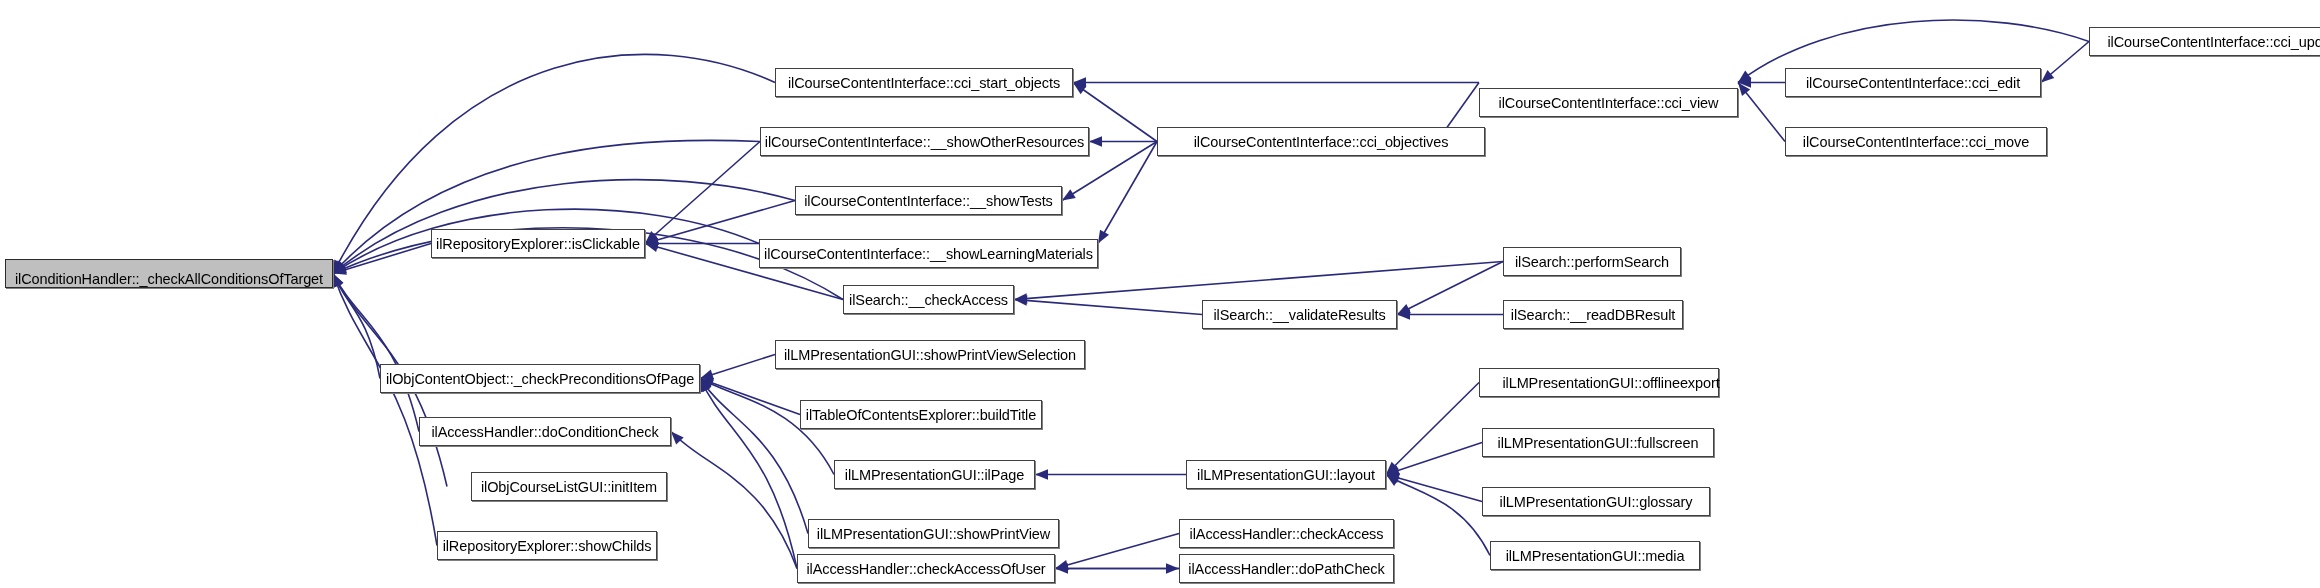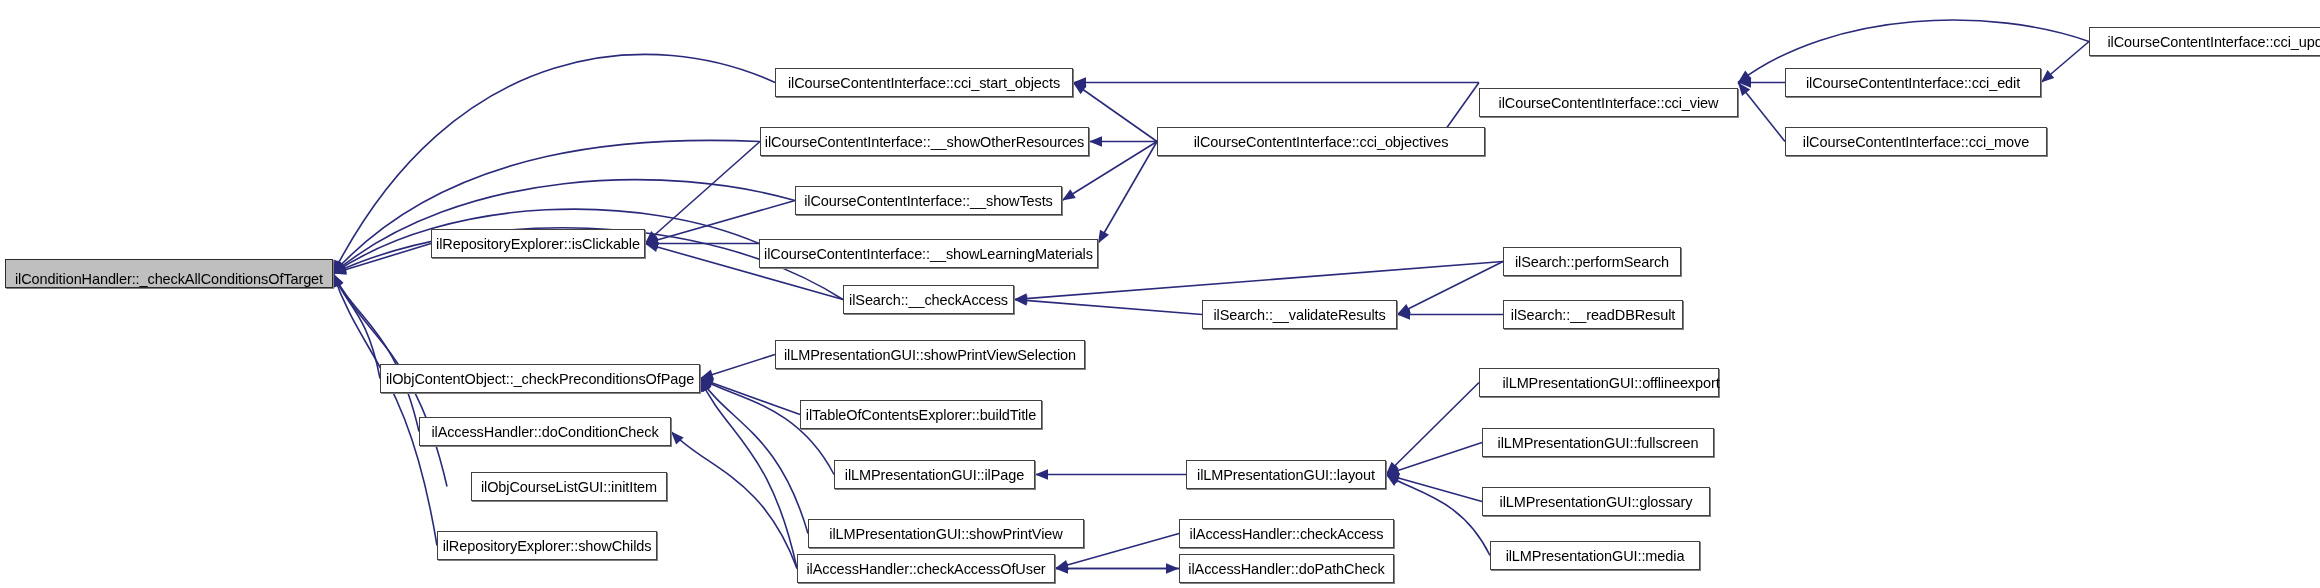--- a/index.html
+++ b/index.html
@@ -208,21 +208,21 @@
       </div>
       <div class="node-box" style="left: 419px; top: 417px; width: 252px; height: 29px;">
         <span class="node-label">ilAccessHandler::doConditionCheck</span>
       </div>
       <div class="node-box" style="left: 834px; top: 460px; width: 201px; height: 29px;">
         <span class="node-label">ilLMPresentationGUI::ilPage</span>
       </div>
       <div class="node-box" style="left: 447px; top: 472px; width: 196px; height: 29px; margin-left: 24px;">
         <span class="node-label">ilObjCourseListGUI::initItem</span>
       </div>
-      <div class="node-box" style="left: 808px; top: 519px; width: 276px; height: 29px;">
+      <div class="node-box" style="left: 808px; top: 519px; width: 251px; height: 29px;">
         <span class="node-label">ilLMPresentationGUI::showPrintView</span>
       </div>
       <div class="node-box" style="left: 437px; top: 531px; width: 220px; height: 29px;">
         <span class="node-label">ilRepositoryExplorer::showChilds</span>
       </div>
       <div class="node-box" style="left: 797px; top: 554px; width: 258px; height: 29px;">
         <span class="node-label">ilAccessHandler::checkAccessOfUser</span>
       </div>
       <div class="node-box" style="left: 1186px; top: 460px; width: 200px; height: 29px;">
         <span class="node-label">ilLMPresentationGUI::layout</span>

